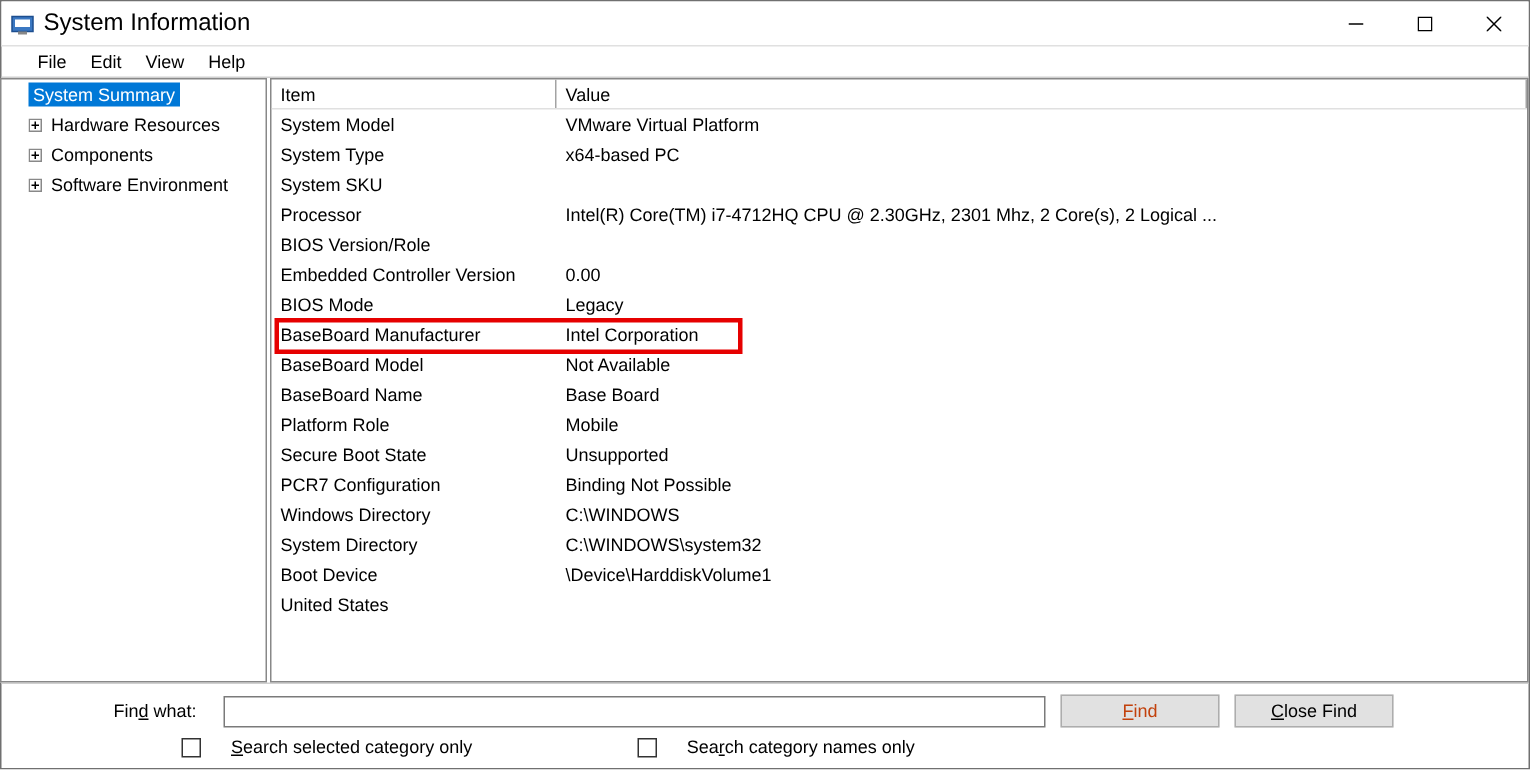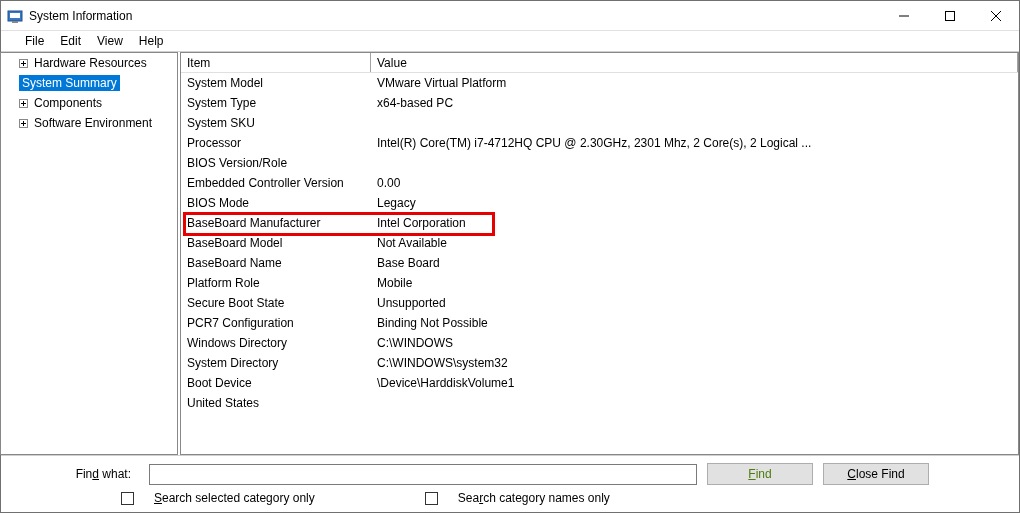--- a/index.html
+++ b/index.html
@@ -1,20 +1,20 @@
 <!DOCTYPE html>
 <html><head>
   <meta charset="utf-8">
   <style>
     *{box-sizing:border-box;margin:0;padding:0;}
     body{font-family:"Segoe UI",Tahoma,Arial,sans-serif;font-size:12px;color:#000;background:#fff;overflow:hidden;}
     .window{width:1020px;height:513px;border:1px solid #707070;display:flex;flex-direction:column;background:#fff;}
     .titlebar{height:30px;display:flex;align-items:center;padding-left:6px;background:#fff;border-bottom:1px solid #e0e0e0;}
     .titlebar .app-icon{width:16px;height:16px;margin-right:6px;}
-    .titlebar .title{flex:1;font-size:12px;color:#000;}
+    .titlebar .title{flex:1;font-size:16px;color:#000;}
     .win-btns{display:flex;height:100%;}
     .win-btn{width:46px;display:flex;align-items:center;justify-content:center;}
     .win-btn svg{width:10px;height:10px;}
     .menubar{height:21px;display:flex;align-items:center;padding:0 16px;gap:0;border-bottom:1px solid #d0d0d0;}
     .menu-item{padding:2px 8px;cursor:default;}
     .client{flex:1;display:flex;min-height:0;border-bottom:1px solid #d0d0d0;}
     .tree{width:178px;border:1px solid #888;margin:0 0 0 -1px;background:#fff;overflow:auto;}
     .tree ul{list-style:none;padding:0;margin:0;}
     .tree-row{display:flex;align-items:center;height:20px;padding-left:4px;white-space:nowrap;}
     .tree-row .expander{width:12px;height:12px;display:inline-flex;align-items:center;justify-content:center;margin-right:2px;}
@@ -28,21 +28,21 @@
     .gridrow .c2{flex:1;padding-left:6px;white-space:nowrap;overflow:hidden;}
     .gridhead{border-bottom:1px solid #e0e0e0;}
     .gridhead .c1,.gridhead .c2{border-right:1px solid #a3a3a3;height:100%;line-height:20px;}
     .highlight{position:absolute;border:3px solid #e60000;pointer-events:none;}
     .details{position:relative;}
     .findbar{height:56px;display:flex;flex-direction:column;justify-content:center;padding:4px 90px 4px 60px;gap:6px;}
     .findrow{display:flex;align-items:center;gap:10px;}
     .findlbl{width:70px;text-align:right;margin-right:8px;}
     .findinput{flex:1;height:21px;border:1px solid #7a7a7a;padding:0 4px;font:inherit;}
     .btn{width:106px;height:22px;border:1px solid #adadad;background:#e1e1e1;font:inherit;text-align:center;line-height:20px;}
-    .btn.disabled{color:#4d7c0f;}
+    .btn.disabled{color:#c2410c;}
     .chk{display:flex;align-items:center;gap:20px;}
     .chkbox{width:13px;height:13px;border:1px solid #333;background:#fff;}
     .ul{text-decoration:underline;}
     ::-webkit-scrollbar{width:17px;background:#f0f0f0;}
     ::-webkit-scrollbar-thumb{background:#cdcdcd;}
     ::-webkit-scrollbar-button{height:17px;background:#f0f0f0;}
   </style>
 </head>
 <body>
 
@@ -80,34 +80,34 @@
   <div class="menubar">
     <div class="menu-item">File</div>
     <div class="menu-item">Edit</div>
     <div class="menu-item">View</div>
     <div class="menu-item">Help</div>
   </div>
 
   <div class="client">
     <div class="tree">
       <ul>
+        <li class="tree-row selected">
+          <span class="expander"></span>
+          <span class="lbl">System Summary</span>
+        </li>
         <li class="tree-row child">
           <span class="expander">
               <svg width="9" height="9">
                 <rect x="0.5" y="0.5" width="8" height="8" fill="#fff" stroke="#888"></rect>
                 <line x1="2" y1="4.5" x2="7" y2="4.5" stroke="#000"></line>
                 <line x1="4.5" y1="2" x2="4.5" y2="7" stroke="#000"></line>
               </svg>
             </span>
           <span class="lbl">Hardware Resources</span>
         </li>
-        <li class="tree-row selected">
-          <span class="expander"></span>
-          <span class="lbl">System Summary</span>
-        </li>
         <li class="tree-row child">
           <span class="expander">
               <svg width="9" height="9">
                 <rect x="0.5" y="0.5" width="8" height="8" fill="#fff" stroke="#888"></rect>
                 <line x1="2" y1="4.5" x2="7" y2="4.5" stroke="#000"></line>
                 <line x1="4.5" y1="2" x2="4.5" y2="7" stroke="#000"></line>
               </svg>
             </span>
           <span class="lbl">Components</span>
         </li>

